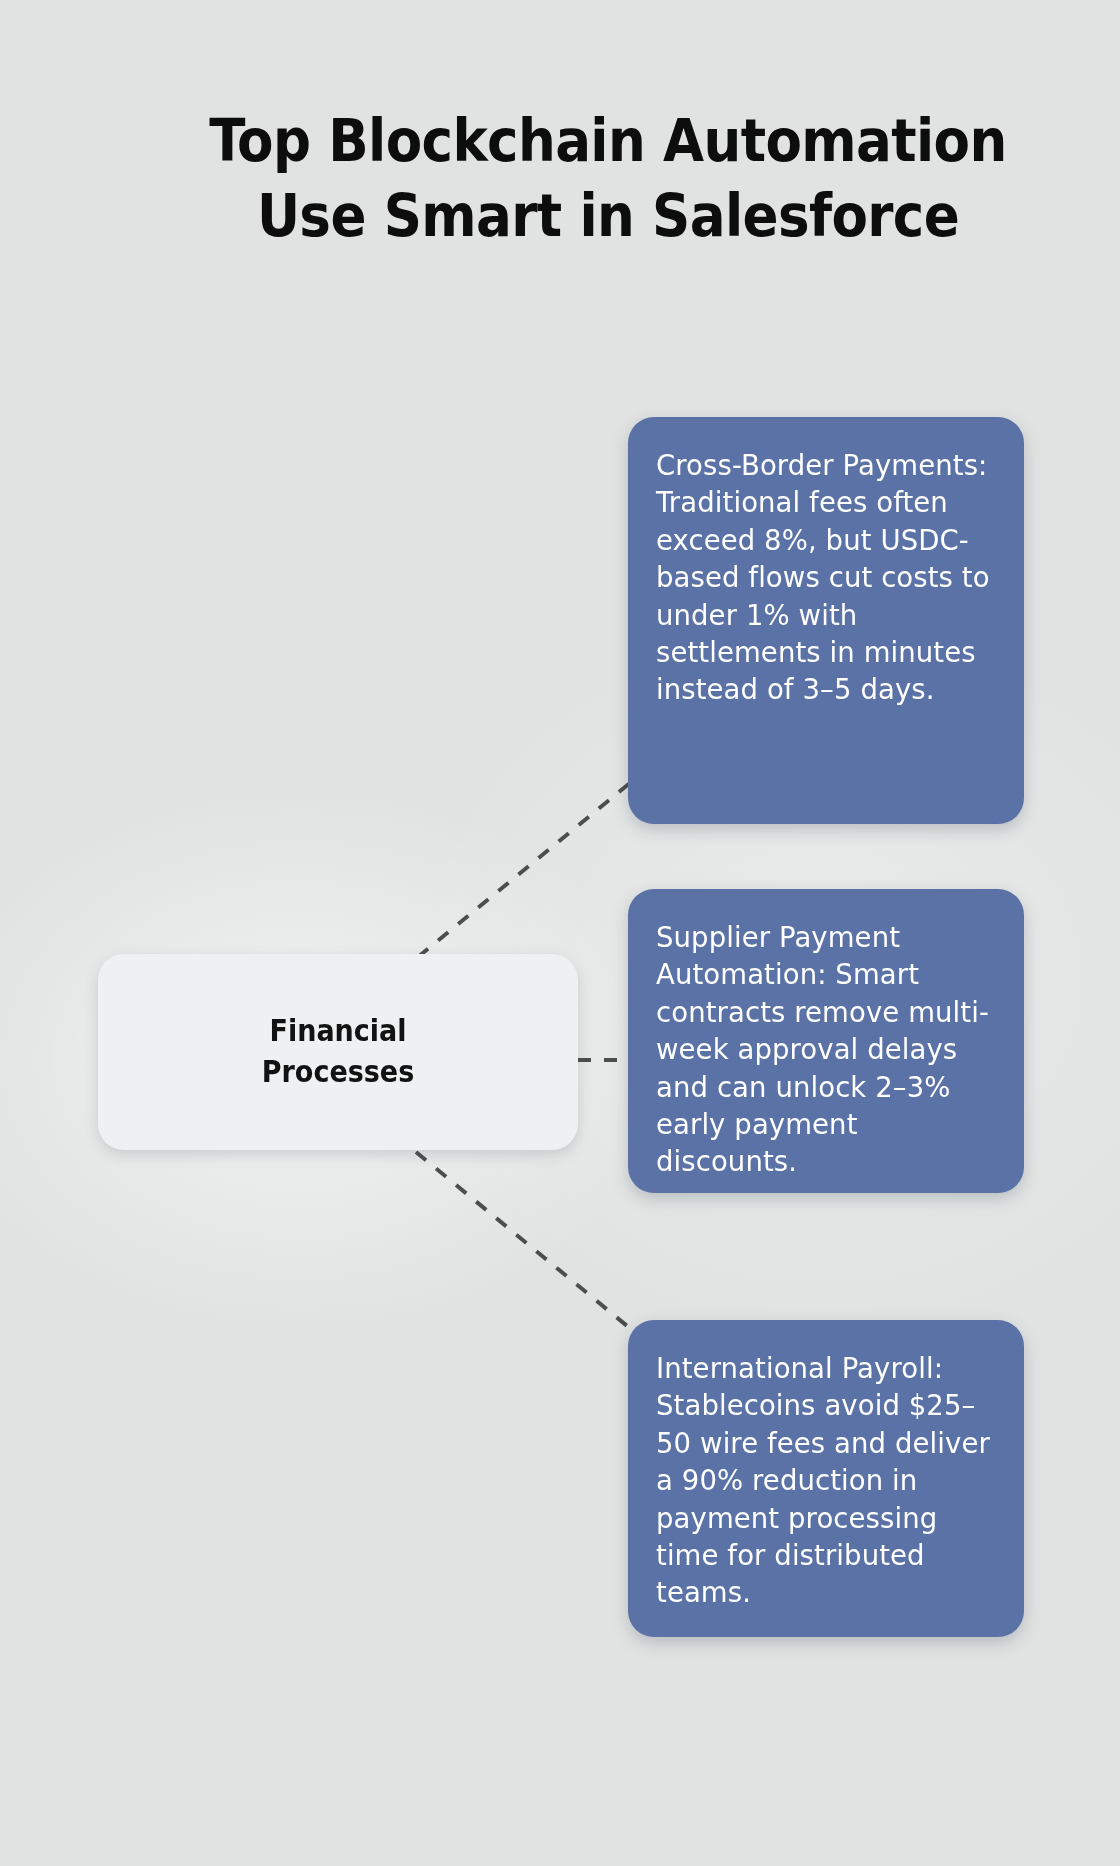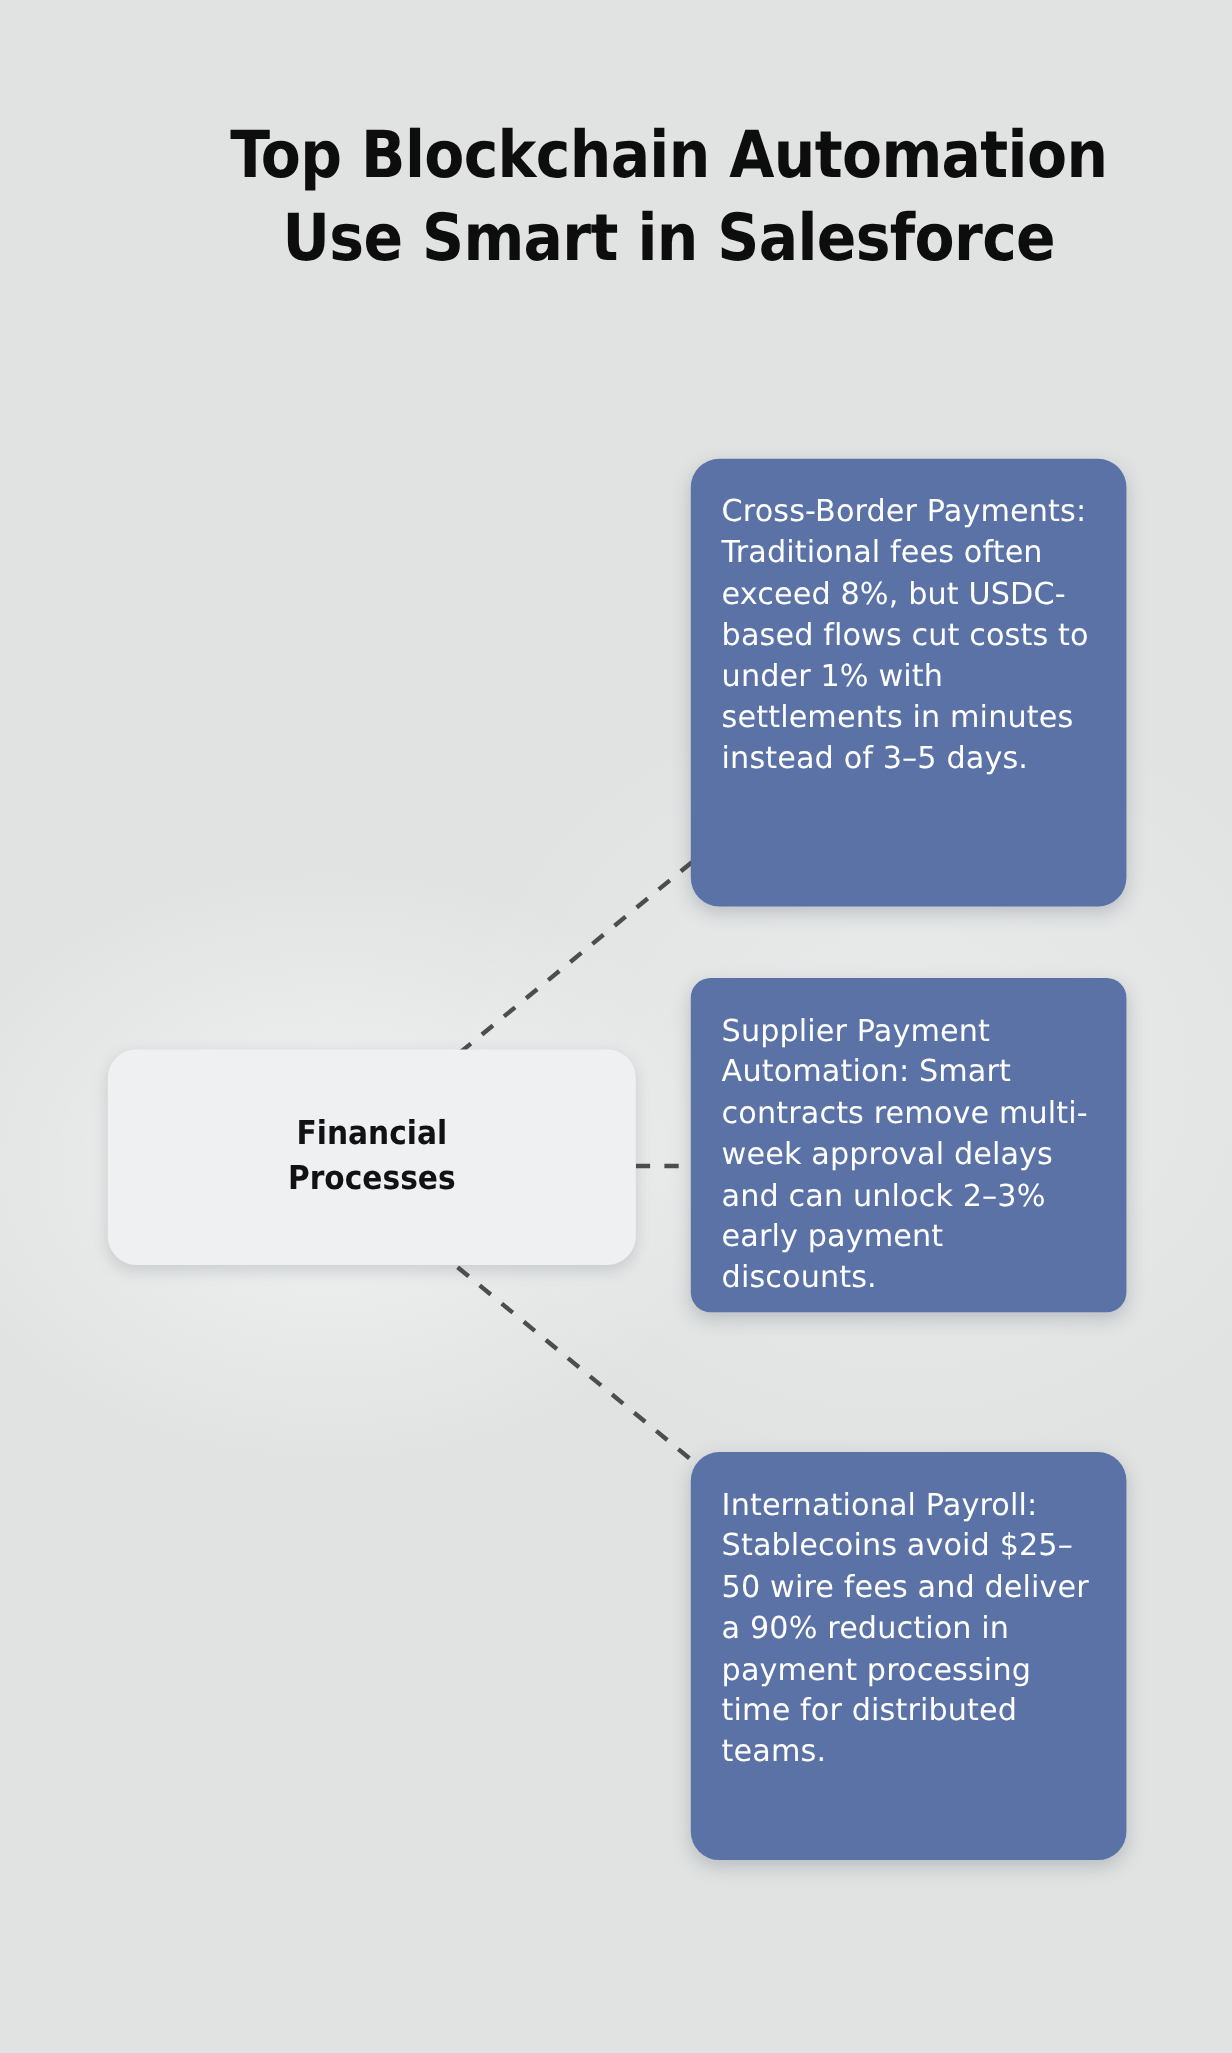--- a/index.html
+++ b/index.html
@@ -93,22 +93,22 @@
   .card-text {
     color: #ffffff;
     font-family: "DejaVu Sans", sans-serif;
     font-size: 27.5px;
     line-height: 1.36;
     font-weight: 400;
     letter-spacing: 0.1px;
   }
 
   #card-0 { left: 628px; top: 417px;  height: 407px; padding-left: 28px; }
-  #card-1 { left: 628px; top: 889px;  height: 304px; border-radius: 18px; }
-  #card-2 { left: 628px; top: 1320px; height: 371px; }
+  #card-1 { left: 628px; top: 889px;  height: 304px; }
+  #card-2 { left: 628px; top: 1320px; height: 317px; }
 </style>
 </head>
 <body>
 
 <div class="bg-wash"></div>
 
 <h1 class="title">
   <span class="title-line">Top Blockchain Automation</span>
   <span class="title-line">Use Smart in Salesforce</span>
 </h1>

